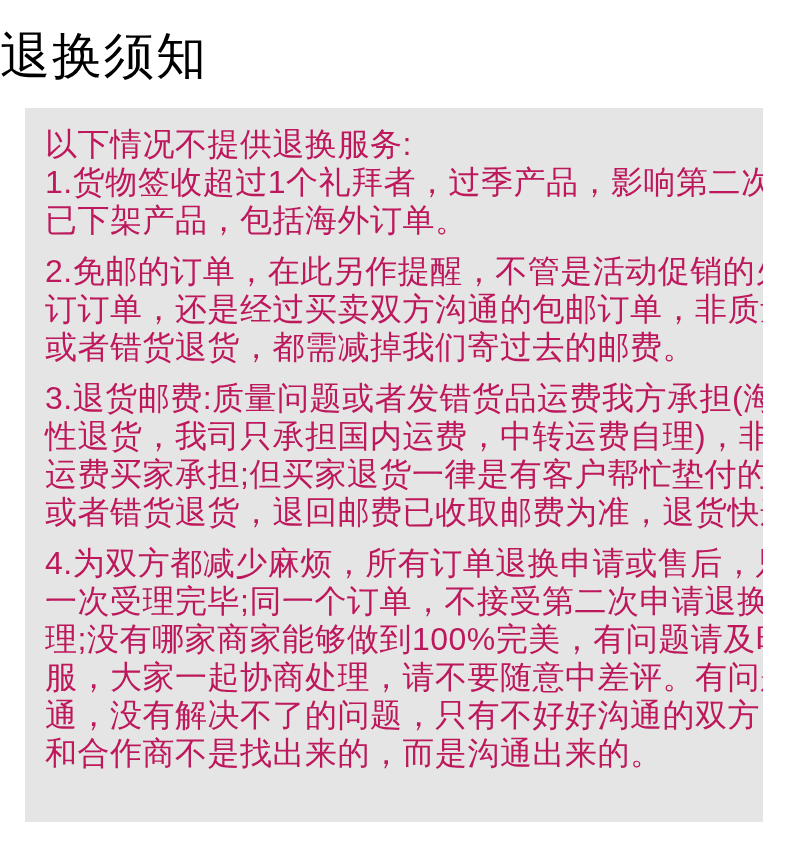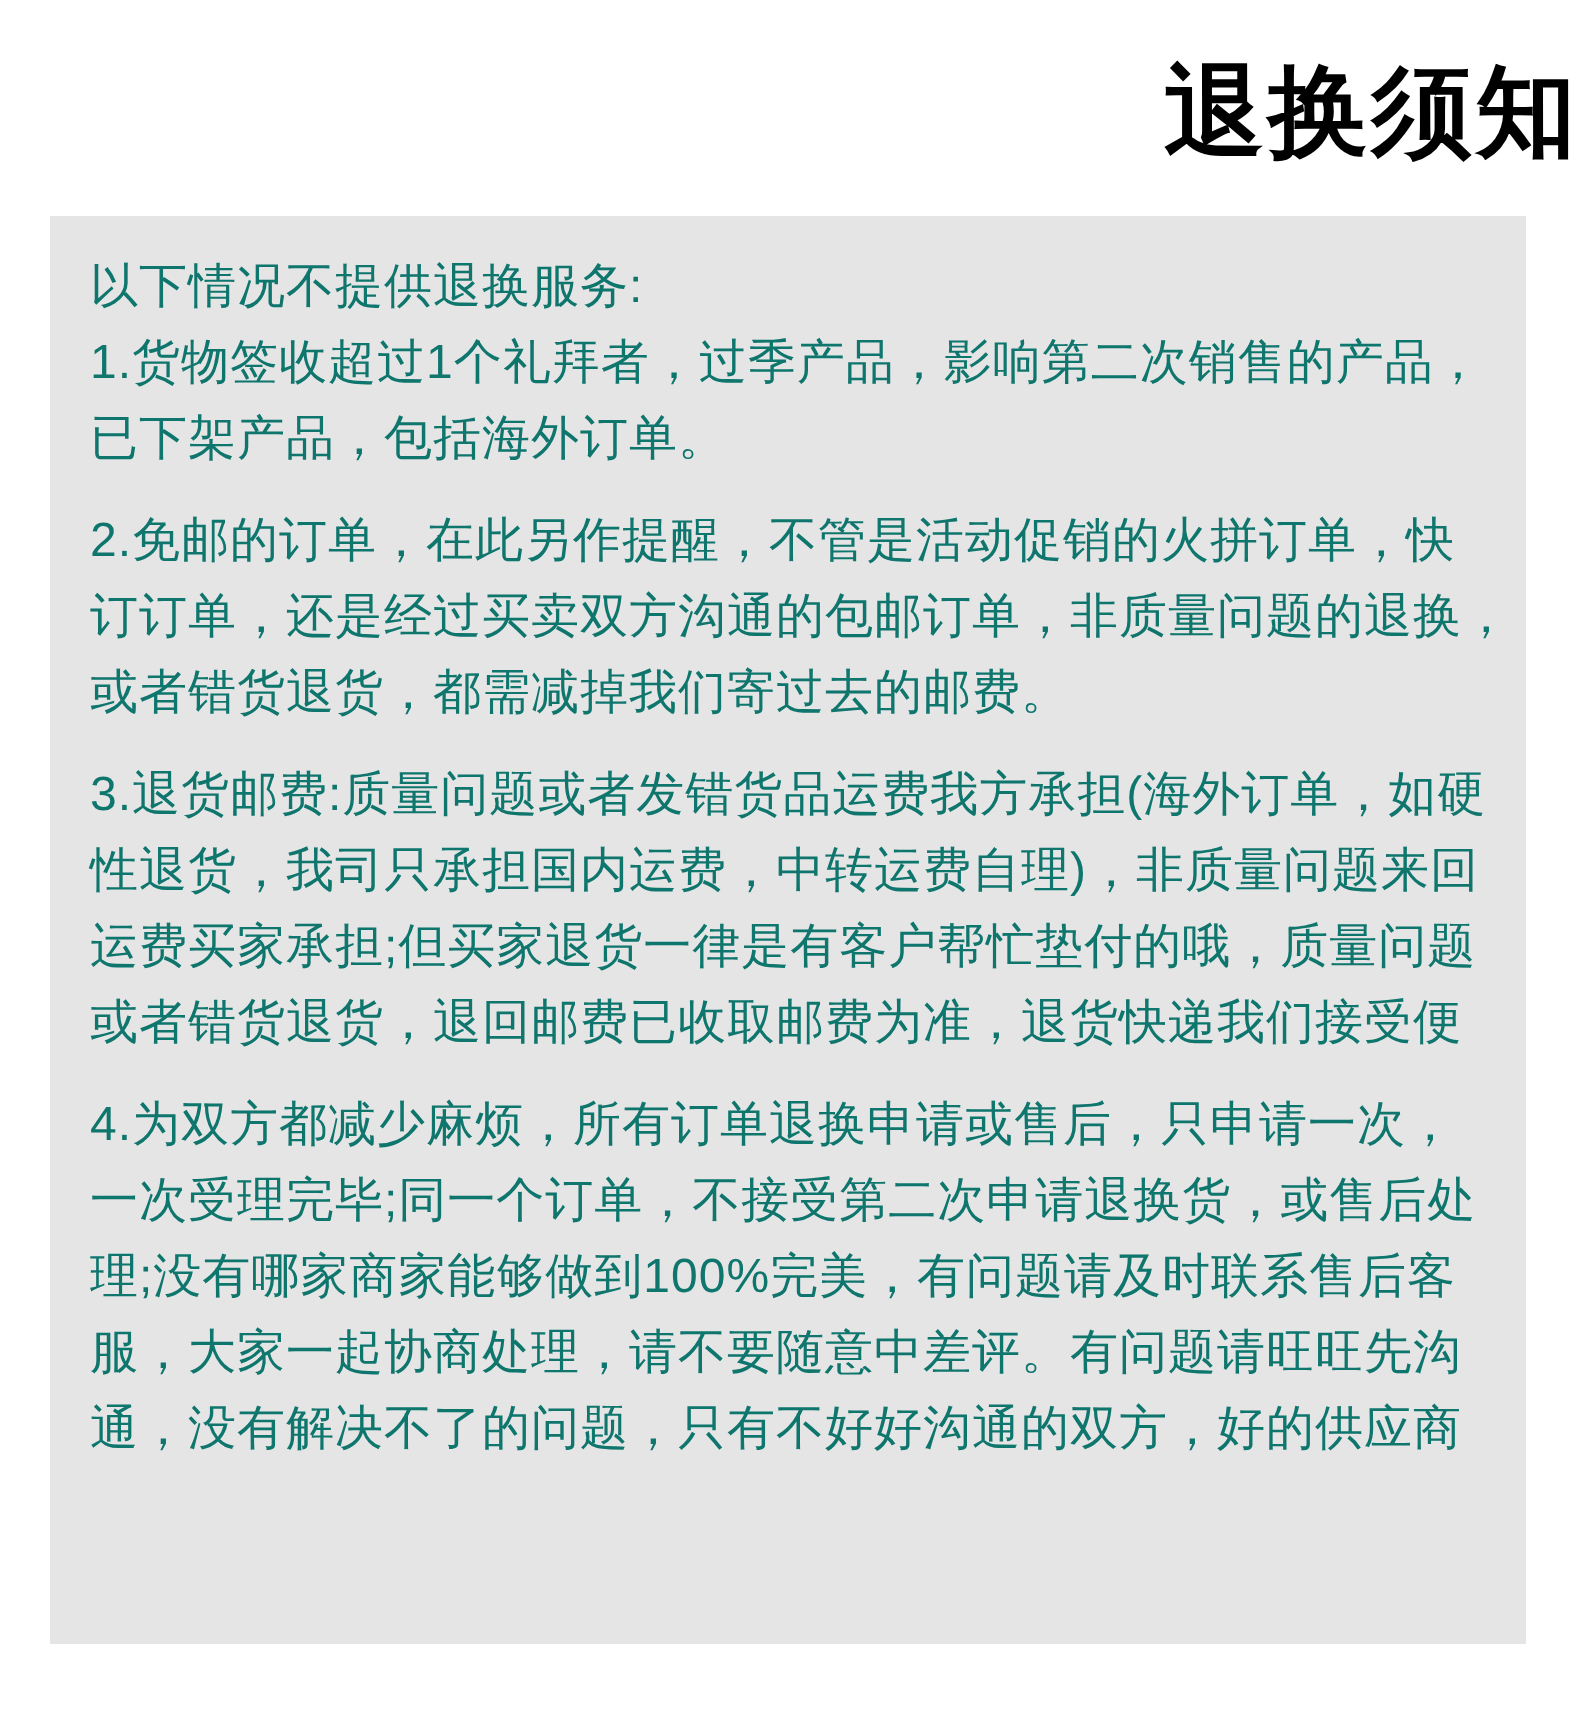--- a/index.html
+++ b/index.html
@@ -10,24 +10,24 @@
     width: 790px;
     height: 856px;
     background: #ffffff;
     font-family: "Liberation Sans", "DejaVu Sans", sans-serif;
     position: relative;
     overflow: hidden;
   }
   .title {
     margin: 0;
     padding-top: 28px;
-    text-align: right;
+    text-align: left;
     font-size: 50px;
     line-height: 56px;
-    font-weight: 700;
+    font-weight: 400;
     color: #000000;
     letter-spacing: 2px;
   }
   .panel {
     position: absolute;
     left: 25px;
     top: 108px;
     width: 738px;
     height: 714px;
     background: #e5e5e5;
@@ -35,23 +35,23 @@
     padding: 17px 16px 10px 20px;
     overflow: hidden;
   }
   .para {
     margin: 0;
   }
   .para + .para {
     margin-top: 13px;
   }
   .line {
-    font-size: 24px;
+    font-size: 32px;
     line-height: 38px;
-    color: #0f766e;
+    color: #be185d;
     white-space: nowrap;
     letter-spacing: 0.5px;
   }
 </style>
 </head>
 <body>
 
 <h1 class="title">退换须知</h1>
 
 <div class="panel">
@@ -77,15 +77,16 @@
     <div class="line">运费买家承担;但买家退货一律是有客户帮忙垫付的哦，质量问题</div>
     <div class="line">或者错货退货，退回邮费已收取邮费为准，退货快递我们接受便</div>
   </div>
 
   <div class="para">
     <div class="line">4.为双方都减少麻烦，所有订单退换申请或售后，只申请一次，</div>
     <div class="line">一次受理完毕;同一个订单，不接受第二次申请退换货，或售后处</div>
     <div class="line">理;没有哪家商家能够做到100%完美，有问题请及时联系售后客</div>
     <div class="line">服，大家一起协商处理，请不要随意中差评。有问题请旺旺先沟</div>
     <div class="line">通，没有解决不了的问题，只有不好好沟通的双方，好的供应商</div>
+    <div class="line">和合作商不是找出来的，而是沟通出来的。</div>
   </div>
 
 </div>
 
 </body></html>

